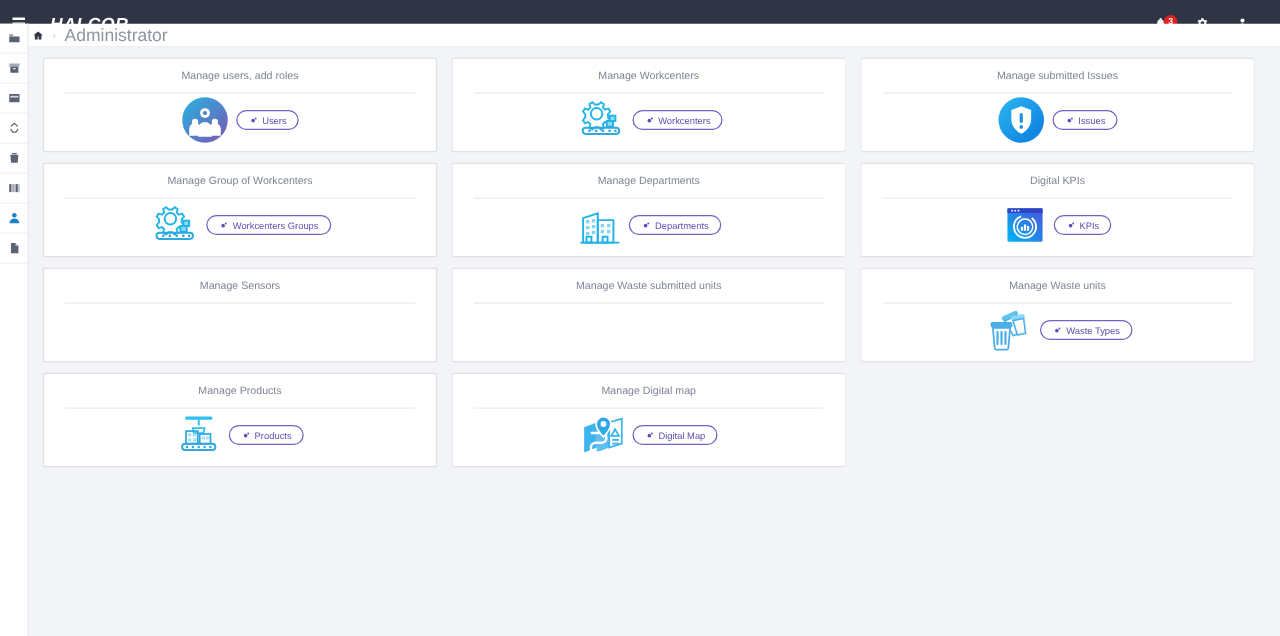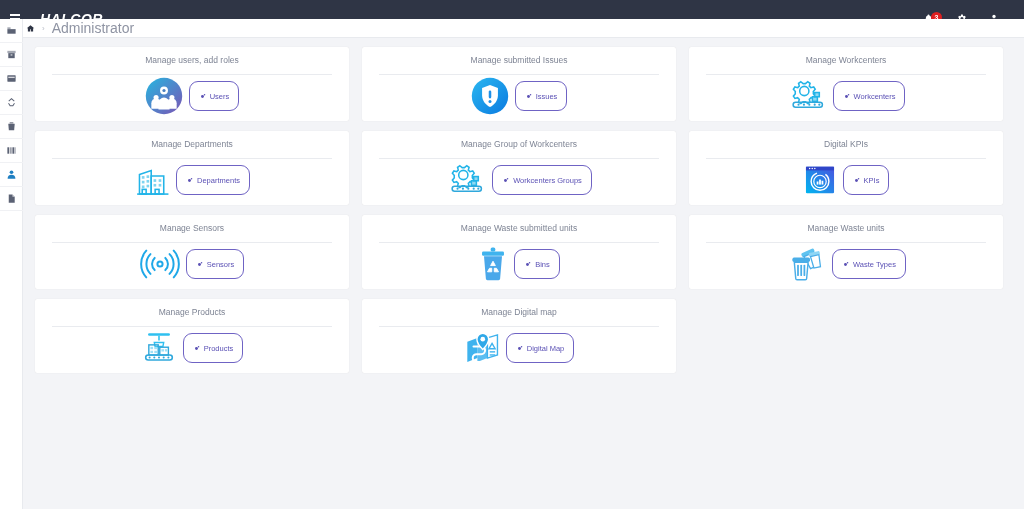--- a/index.html
+++ b/index.html
@@ -107,21 +107,21 @@
   .card-body {
     flex: 1; width: 100%;
     display: flex; align-items: center; justify-content: center;
     gap: 6px;
     padding-bottom: 3px;
   }
   .card-icon { display: flex; align-items: center; justify-content: center; }
   .card-icon svg { display: block; }
   .pill {
     display: inline-flex; align-items: center; gap: 4px;
-    height: 30px; padding: 0 9px;
+    height: 16px; padding: 0 9px;
     border: 1px solid #6f63c4; border-radius: 9px;
     background: #ffffff; color: #5b51b5;
     font-size: 7.5px; white-space: nowrap; cursor: pointer;
   }
   .pill svg { display: block; flex: none; }
 </style>
 </head>
 <body>
 
 <div class="topbar">
@@ -256,20 +256,52 @@
           <svg width="7" height="7" viewBox="0 0 24 24" fill="#5b51b5">
             <circle cx="12" cy="12" r="5"></circle>
               <circle cx="19" cy="6" r="2.6"></circle>
           </svg>
           <span>Users</span>
         </span>
       </div>
     </div>
 
     <div class="card">
+      <div class="card-title">Manage Workcenters</div>
+      <div class="card-divider"></div>
+      <div class="card-body">
+        <span class="card-icon">
+          <svg width="40" height="36" viewBox="0 0 52 46">
+            <g fill="none" stroke="#22b4e8" stroke-width="2">
+              <path d="M18 4.5 21 7a10.4 10.4 0 0 1 3 0l3-2.5 3 2-1 3.6a10.4 10.4 0 0 1 2.1 2.1l3.6-1 2 3-2.5 3a10.4 10.4 0 0 1 0 3l2.5 3-2 3-3.6-1a10.4 10.4 0 0 1-2.1 2.1l1 3.6-3 2-3-2.5a10.4 10.4 0 0 1-3 0l-3 2.5-3-2 1-3.6a10.4 10.4 0 0 1-2.1-2.1l-3.6 1-2-3 2.5-3a10.4 10.4 0 0 1 0-3l-2.5-3 2-3 3.6 1a10.4 10.4 0 0 1 2.1-2.1l-1-3.6z"></path>
+              <circle cx="22.5" cy="16.5" r="6"></circle>
+              <rect x="33" y="24" width="6.5" height="6" fill="#8fd9f2" stroke="#22b4e8"></rect>
+              <rect x="36" y="18.5" width="6" height="5.5" fill="#8fd9f2" stroke="#22b4e8"></rect>
+            </g>
+            <rect x="8" y="31" width="38" height="6.5" rx="3.2" fill="none" stroke="#2fa8dc" stroke-width="2"></rect>
+            <g fill="#2fa8dc">
+                <circle cx="15" cy="34.3" r="1.4"></circle>
+                <circle cx="22" cy="34.3" r="1.4"></circle>
+                <circle cx="29" cy="34.3" r="1.4"></circle>
+                <circle cx="36" cy="34.3" r="1.4"></circle>
+                <circle cx="42" cy="34.3" r="1.4"></circle>
+              </g>
+          </svg>
+        </span>
+        <span class="pill">
+          <svg width="7" height="7" viewBox="0 0 24 24" fill="#5b51b5">
+            <circle cx="12" cy="12" r="5"></circle>
+              <circle cx="19" cy="6" r="2.6"></circle>
+          </svg>
+          <span>Workcenters</span>
+        </span>
+      </div>
+    </div>
+
+    <div class="card">
       <div class="card-title">Manage submitted Issues</div>
       <div class="card-divider"></div>
       <div class="card-body">
         <span class="card-icon">
           <svg width="38" height="38" viewBox="0 0 48 48">
             <defs>
                 <linearGradient id="g2" x1="0" y1="0" x2="1" y2="1">
               <stop offset="0" stop-color="#2bb7f0"></stop>
                   <stop offset="1" stop-color="#0a7ae0"></stop>
             </linearGradient>
@@ -284,21 +316,21 @@
           <svg width="7" height="7" viewBox="0 0 24 24" fill="#5b51b5">
             <circle cx="12" cy="12" r="5"></circle>
               <circle cx="19" cy="6" r="2.6"></circle>
           </svg>
           <span>Issues</span>
         </span>
       </div>
     </div>
 
     <div class="card">
-      <div class="card-title">Manage Workcenters</div>
+      <div class="card-title">Manage Group of Workcenters</div>
       <div class="card-divider"></div>
       <div class="card-body">
         <span class="card-icon">
           <svg width="40" height="36" viewBox="0 0 52 46">
             <g fill="none" stroke="#22b4e8" stroke-width="2">
               <path d="M18 4.5 21 7a10.4 10.4 0 0 1 3 0l3-2.5 3 2-1 3.6a10.4 10.4 0 0 1 2.1 2.1l3.6-1 2 3-2.5 3a10.4 10.4 0 0 1 0 3l2.5 3-2 3-3.6-1a10.4 10.4 0 0 1-2.1 2.1l1 3.6-3 2-3-2.5a10.4 10.4 0 0 1-3 0l-3 2.5-3-2 1-3.6a10.4 10.4 0 0 1-2.1-2.1l-3.6 1-2-3 2.5-3a10.4 10.4 0 0 1 0-3l-2.5-3 2-3 3.6 1a10.4 10.4 0 0 1 2.1-2.1l-1-3.6z"></path>
               <circle cx="22.5" cy="16.5" r="6"></circle>
               <rect x="33" y="24" width="6.5" height="6" fill="#8fd9f2" stroke="#22b4e8"></rect>
               <rect x="36" y="18.5" width="6" height="5.5" fill="#8fd9f2" stroke="#22b4e8"></rect>
             </g>
@@ -310,21 +342,21 @@
                 <circle cx="36" cy="34.3" r="1.4"></circle>
                 <circle cx="42" cy="34.3" r="1.4"></circle>
               </g>
           </svg>
         </span>
         <span class="pill">
           <svg width="7" height="7" viewBox="0 0 24 24" fill="#5b51b5">
             <circle cx="12" cy="12" r="5"></circle>
               <circle cx="19" cy="6" r="2.6"></circle>
           </svg>
-          <span>Workcenters</span>
+          <span>Workcenters Groups</span>
         </span>
       </div>
     </div>
 
     <div class="card">
       <div class="card-title">Manage Departments</div>
       <div class="card-divider"></div>
       <div class="card-body">
         <span class="card-icon">
           <svg width="36" height="36" viewBox="0 0 46 46">
@@ -350,52 +382,20 @@
                 <rect x="27" y="35" width="5" height="6"></rect>
             </g>
           </svg>
         </span>
         <span class="pill">
           <svg width="7" height="7" viewBox="0 0 24 24" fill="#5b51b5">
             <circle cx="12" cy="12" r="5"></circle>
               <circle cx="19" cy="6" r="2.6"></circle>
           </svg>
           <span>Departments</span>
-        </span>
-      </div>
-    </div>
-
-    <div class="card">
-      <div class="card-title">Manage Group of Workcenters</div>
-      <div class="card-divider"></div>
-      <div class="card-body">
-        <span class="card-icon">
-          <svg width="40" height="36" viewBox="0 0 52 46">
-            <g fill="none" stroke="#22b4e8" stroke-width="2">
-              <path d="M18 4.5 21 7a10.4 10.4 0 0 1 3 0l3-2.5 3 2-1 3.6a10.4 10.4 0 0 1 2.1 2.1l3.6-1 2 3-2.5 3a10.4 10.4 0 0 1 0 3l2.5 3-2 3-3.6-1a10.4 10.4 0 0 1-2.1 2.1l1 3.6-3 2-3-2.5a10.4 10.4 0 0 1-3 0l-3 2.5-3-2 1-3.6a10.4 10.4 0 0 1-2.1-2.1l-3.6 1-2-3 2.5-3a10.4 10.4 0 0 1 0-3l-2.5-3 2-3 3.6 1a10.4 10.4 0 0 1 2.1-2.1l-1-3.6z"></path>
-              <circle cx="22.5" cy="16.5" r="6"></circle>
-              <rect x="33" y="24" width="6.5" height="6" fill="#8fd9f2" stroke="#22b4e8"></rect>
-              <rect x="36" y="18.5" width="6" height="5.5" fill="#8fd9f2" stroke="#22b4e8"></rect>
-            </g>
-            <rect x="8" y="31" width="38" height="6.5" rx="3.2" fill="none" stroke="#2fa8dc" stroke-width="2"></rect>
-            <g fill="#2fa8dc">
-                <circle cx="15" cy="34.3" r="1.4"></circle>
-                <circle cx="22" cy="34.3" r="1.4"></circle>
-                <circle cx="29" cy="34.3" r="1.4"></circle>
-                <circle cx="36" cy="34.3" r="1.4"></circle>
-                <circle cx="42" cy="34.3" r="1.4"></circle>
-              </g>
-          </svg>
-        </span>
-        <span class="pill">
-          <svg width="7" height="7" viewBox="0 0 24 24" fill="#5b51b5">
-            <circle cx="12" cy="12" r="5"></circle>
-              <circle cx="19" cy="6" r="2.6"></circle>
-          </svg>
-          <span>Workcenters Groups</span>
         </span>
       </div>
     </div>
 
     <div class="card">
       <div class="card-title">Digital KPIs</div>
       <div class="card-divider"></div>
       <div class="card-body">
         <span class="card-icon">
           <svg width="34" height="34" viewBox="0 0 46 46">
@@ -427,68 +427,25 @@
               <circle cx="19" cy="6" r="2.6"></circle>
           </svg>
           <span>KPIs</span>
         </span>
       </div>
     </div>
 
     <div class="card">
       <div class="card-title">Manage Sensors</div>
       <div class="card-divider"></div>
-      <div class="card-body">
-        <span class="card-icon">
-          <svg width="40" height="32" viewBox="0 0 52 42">
-            <g fill="none" stroke="#1fa8e8" stroke-width="2.6" stroke-linecap="round">
-              <path d="M19 13a11 11 0 0 0 0 16"></path>
-                <path d="M33 13a11 11 0 0 1 0 16"></path>
-              <path d="M13.5 8a18.5 18.5 0 0 0 0 26"></path>
-                <path d="M38.5 8a18.5 18.5 0 0 1 0 26"></path>
-              <path d="M8 3.5a26 26 0 0 0 0 35"></path>
-                <path d="M44 3.5a26 26 0 0 1 0 35"></path>
-            </g>
-            <circle cx="26" cy="21" r="3.4" fill="none" stroke="#1fa8e8" stroke-width="2.6"></circle>
-          </svg>
-        </span>
-        <span class="pill">
-          <svg width="7" height="7" viewBox="0 0 24 24" fill="#5b51b5">
-            <circle cx="12" cy="12" r="5"></circle>
-              <circle cx="19" cy="6" r="2.6"></circle>
-          </svg>
-          <span>Sensors</span>
-        </span>
-      </div>
     </div>
 
     <div class="card">
       <div class="card-title">Manage Waste submitted units</div>
       <div class="card-divider"></div>
-      <div class="card-body">
-        <span class="card-icon">
-          <svg width="30" height="36" viewBox="0 0 38 46">
-            <rect x="16" y="2" width="6" height="5" rx="2" fill="#3fb3ee"></rect>
-            <rect x="5" y="7" width="28" height="5.5" rx="1.6" fill="#3fb3ee"></rect>
-            <path d="M7.5 13h23l-2.4 29a2 2 0 0 1-2 1.8H11.9a2 2 0 0 1-2-1.8z" fill="#4aa8ea"></path>
-            <g fill="#ffffff" stroke="#ffffff" stroke-width="1.2">
-              <path d="M19 19.5 22 25h-6z" fill="#ffffff"></path>
-              <path d="M14.5 28.5 12 33h5.4v-4.5z"></path>
-              <path d="M23.5 28.5 26 33h-5.4v-4.5z"></path>
-            </g>
-          </svg>
-        </span>
-        <span class="pill">
-          <svg width="7" height="7" viewBox="0 0 24 24" fill="#5b51b5">
-            <circle cx="12" cy="12" r="5"></circle>
-              <circle cx="19" cy="6" r="2.6"></circle>
-          </svg>
-          <span>Bins</span>
-        </span>
-      </div>
     </div>
 
     <div class="card">
       <div class="card-title">Manage Waste units</div>
       <div class="card-divider"></div>
       <div class="card-body">
         <span class="card-icon">
           <svg width="40" height="34" viewBox="0 0 50 42">
             <g transform="rotate(-24 30 14)">
               <rect x="22" y="4" width="17" height="5" rx="2" fill="#5fc3f0"></rect>

